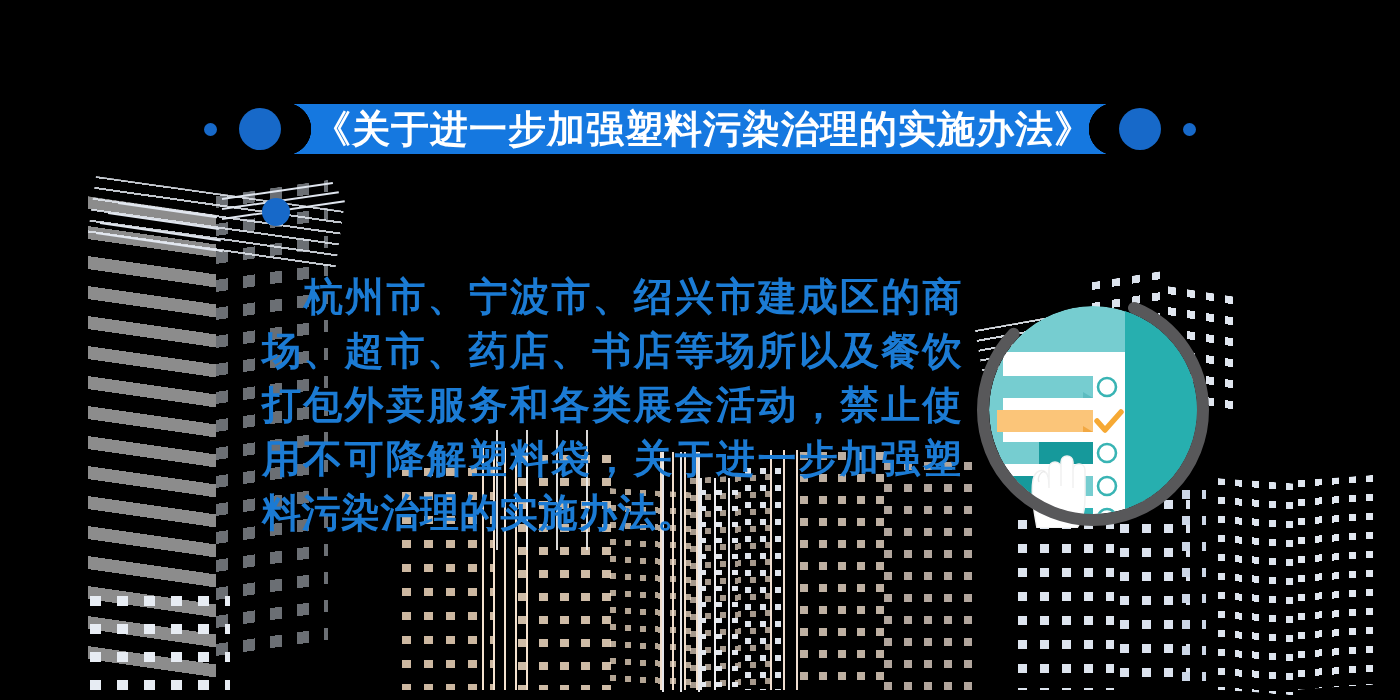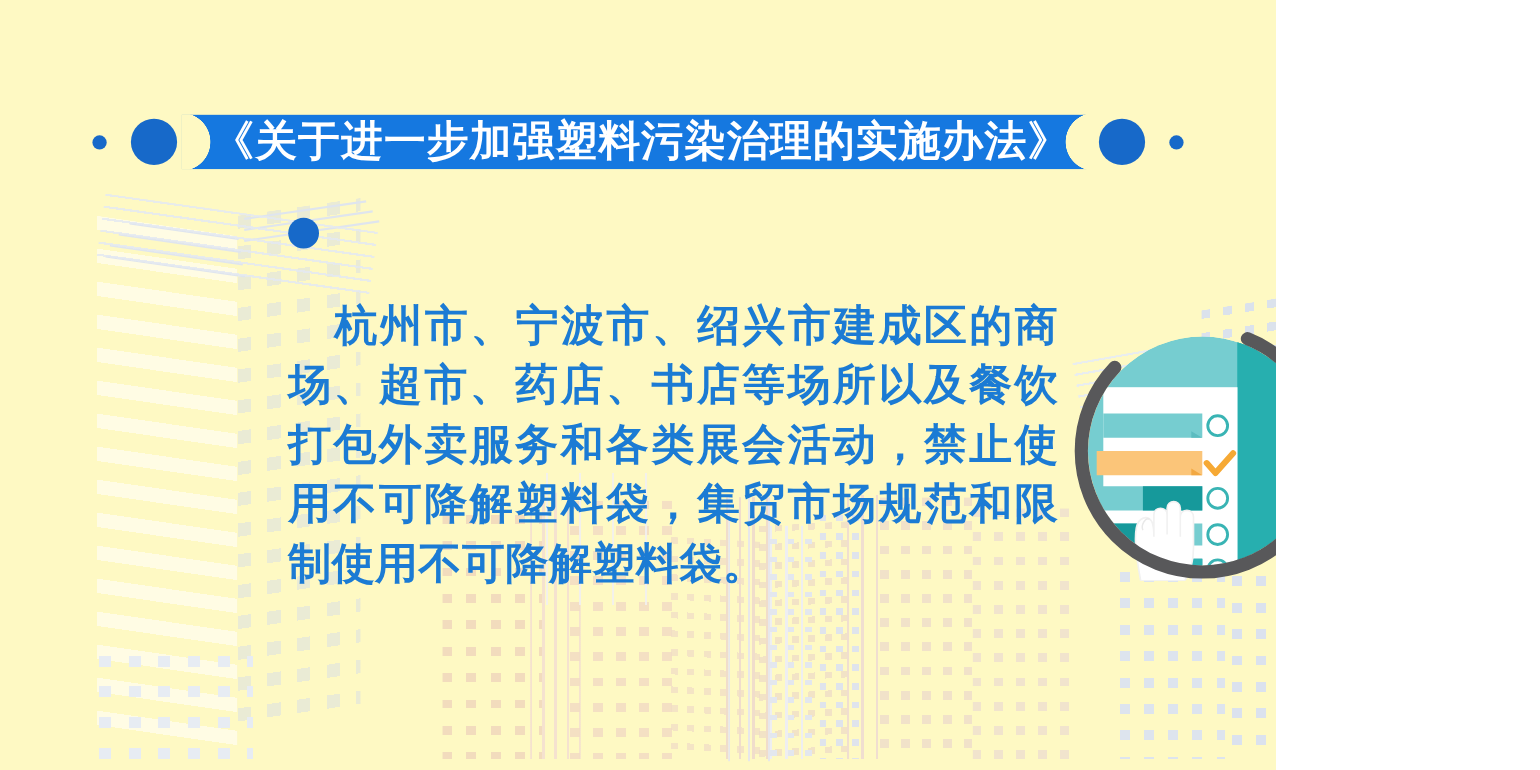--- a/index.html
+++ b/index.html
@@ -9,23 +9,23 @@
   }
   body {
     width: 1400px;
     height: 700px;
     overflow: hidden;
     font-family: "Liberation Sans", "DejaVu Sans", sans-serif;
   }
 
   #poster {
     position: relative;
-    width: 1160px;
+    width: 1400px;
     height: 700px;
-    background: #fef9c3;
+    background: #000000;
     overflow: hidden;
   }
 
   
   .bg-layer {
     position: absolute;
     inset: 0;
     overflow: hidden;
     pointer-events: none;
   }
@@ -369,21 +369,21 @@
     <span class="gap-b"></span>
     <span class="big-dot"></span>
     <span class="gap-a"></span>
     <span class="tiny-dot"></span>
   </div>
 
   <div id="section-heading">
     <span id="heading-bullet"></span>
   </div>
 
-  <div id="body-paragraph">杭州市、宁波市、绍兴市建成区的商场、超市、药店、书店等场所以及餐饮打包外卖服务和各类展会活动，禁止使用不可降解塑料袋，集贸市场规范和限制使用不可降解塑料袋。</div>
+  <div id="body-paragraph">杭州市、宁波市、绍兴市建成区的商场、超市、药店、书店等场所以及餐饮打包外卖服务和各类展会活动，禁止使用不可降解塑料袋，关于进一步加强塑料污染治理的实施办法。</div>
 
   <div id="checklist-illo">
     <svg width="236" height="236" viewBox="0 0 236 236" xmlns="http://www.w3.org/2000/svg">
       <defs>
         <clipPath id="circleClip">
           <circle cx="118" cy="118" r="104"></circle>
         </clipPath>
       </defs>
 
       <g clip-path="url(#circleClip)">

